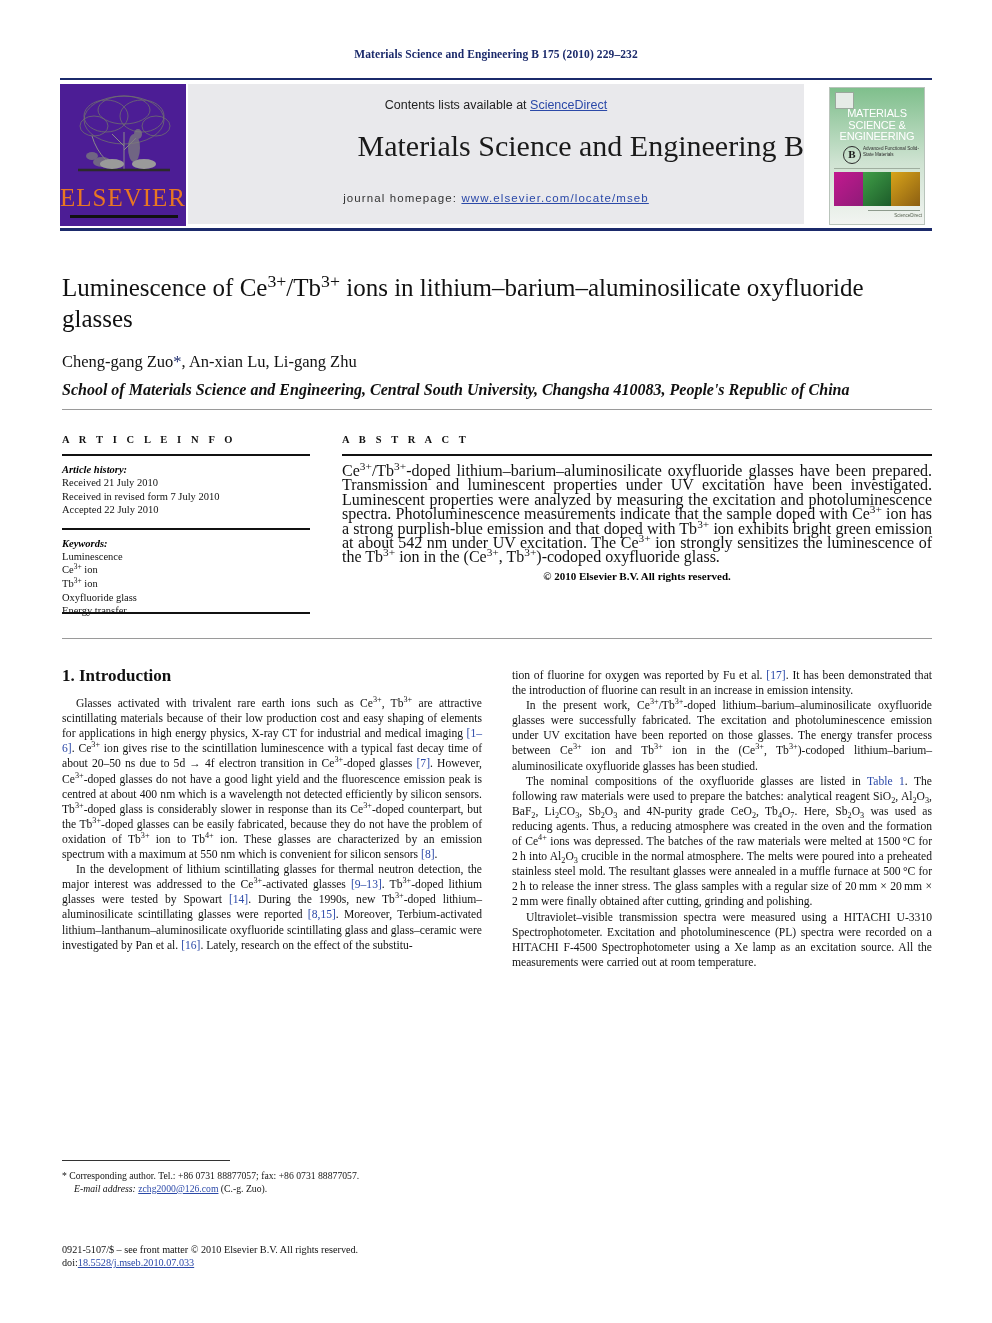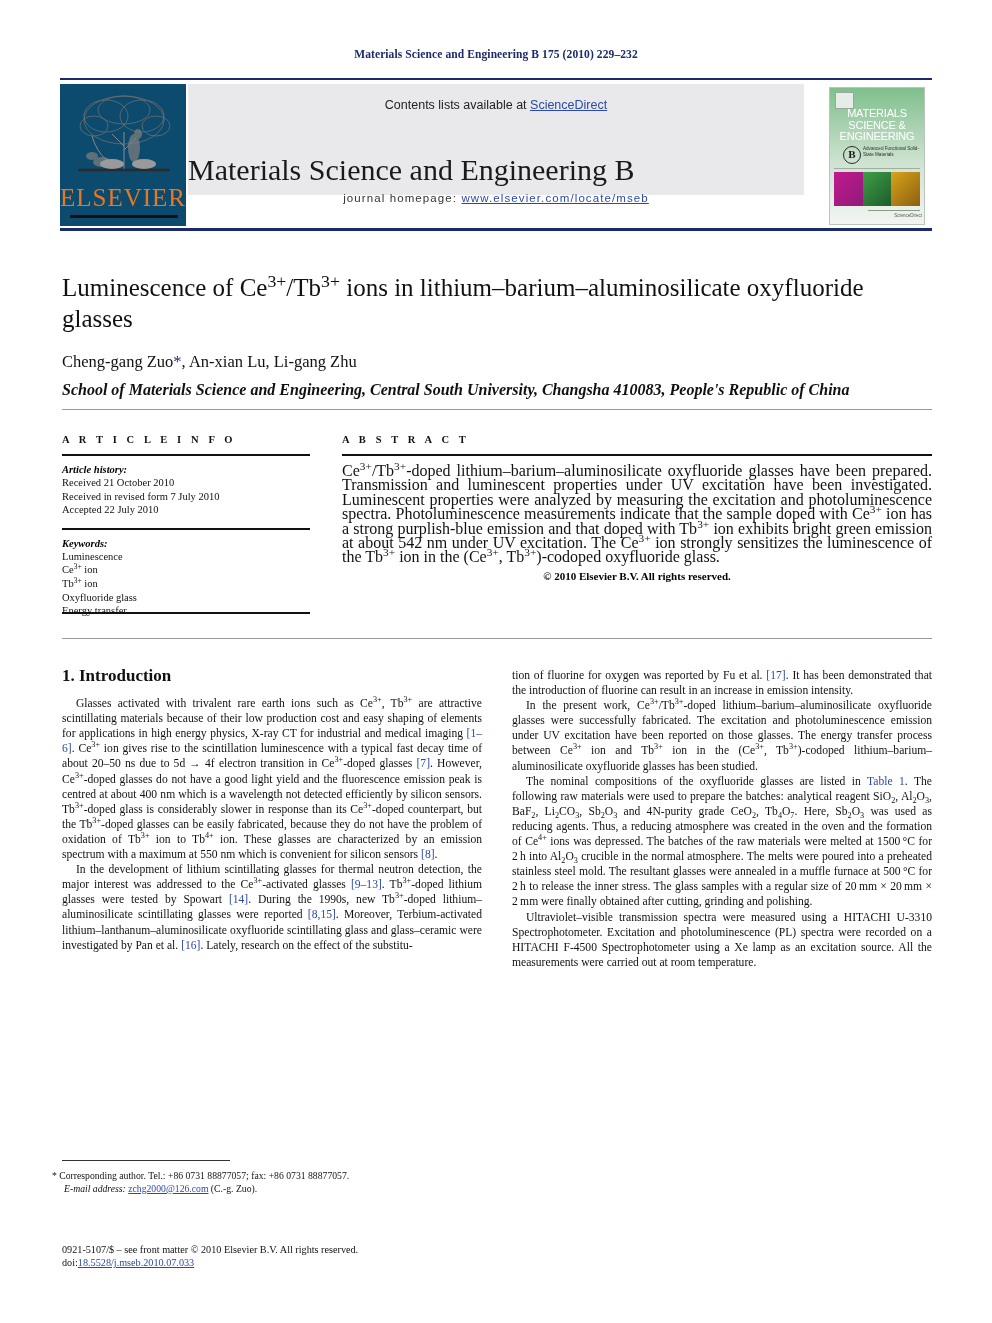--- a/index.html
+++ b/index.html
@@ -54,21 +54,21 @@
     left: 0; top: 150px;
     width: 872px;
     height: 3px;
     background: #1b2a6b;
   }
   .elsevier-block {
     position: absolute;
     left: 0; top: 6px;
     width: 126px;
     height: 142px;
-    background: #0c4a6e;
+    background: #4c1d95;
   }
   .tree-wrap {
     position: absolute;
     left: 12px; top: 6px;
     width: 104px;
     height: 92px;
   }
   .elsevier-word {
     position: absolute;
     left: 0; top: 100px;
@@ -83,44 +83,43 @@
     position: absolute;
     left: 10px; top: 131px;
     width: 108px;
     height: 3px;
     background: #111;
   }
   .journal-panel {
     position: absolute;
     left: 128px; top: 6px;
     width: 616px;
-    height: 111px;
+    height: 140px;
     background: #e9e9ec;
   }
   .contents-line {
     position: absolute;
     left: 0; top: 14px;
     width: 616px;
     text-align: center;
     font-family: "Liberation Sans", sans-serif;
     font-size: 12.5px;
     color: #222;
   }
   .sciencedirect {
     color: #2b49a8;
   }
   .journal-title {
     position: absolute;
     left: 0; top: 45px;
     width: 616px;
-    text-align: left;
+    text-align: right;
     font-family: "Liberation Serif", serif;
     font-size: 30px;
     color: #1a1a1a;
-    margin-top: 24px;
   }
   .homepage-line {
     position: absolute;
     left: 0; top: 108px;
     width: 616px;
     text-align: center;
     font-family: "Liberation Sans", sans-serif;
     font-size: 11.5px;
     letter-spacing: 1.1px;
     color: #333;
@@ -352,21 +351,21 @@
 
   
   .foot-rule {
     position: absolute;
     left: 62px; top: 1160px;
     width: 168px; height: 1px;
     background: #333;
   }
   .footnote {
     position: absolute;
-    left: 52px; top: 1170px;
+    left: 62px; top: 1170px;
     width: 420px;
     font-family: "Liberation Serif", serif;
     font-size: 9.7px;
     line-height: 12.6px;
     color: #111;
   }
   .footnote .indent { padding-left: 12px; }
   .footnote em { font-style: italic; }
   .link { color: #2b49a8; }
   .issn-block {
@@ -462,21 +461,21 @@
     <h1 class="paper-title">Luminescence of Ce<sup>3+</sup>/Tb<sup>3+</sup> ions in lithium–barium–aluminosilicate oxyfluoride glasses</h1>
     <div class="authors">Cheng-gang Zuo<span class="star">*</span>, An-xian Lu, Li-gang Zhu</div>
     <div class="affiliation">School of Materials Science and Engineering, Central South University, Changsha 410083, People's Republic of China</div>
   </div>
   <div class="title-rule"></div>
 
   <div class="info-col">
     <div class="sec-label">A R T I C L E    I N F O</div>
     <div class="hr-thick"></div>
     <div class="hist-title">Article history:</div>
-    <div class="hist-line">Received 21 October 2010</div>
+    <div class="hist-line">Received 21 July 2010</div>
     <div class="hist-line">Received in revised form 7 July 2010</div>
     <div class="hist-line">Accepted 22 July 2010</div>
     <div class="hr-thin"></div>
     <div class="kw-title">Keywords:</div>
     <div class="kw-line">Luminescence</div>
     <div class="kw-line">Ce<sup>3+</sup> ion</div>
     <div class="kw-line">Tb<sup>3+</sup> ion</div>
     <div class="kw-line">Oxyfluoride glass</div>
     <div class="kw-line">Energy transfer</div>
   </div>

